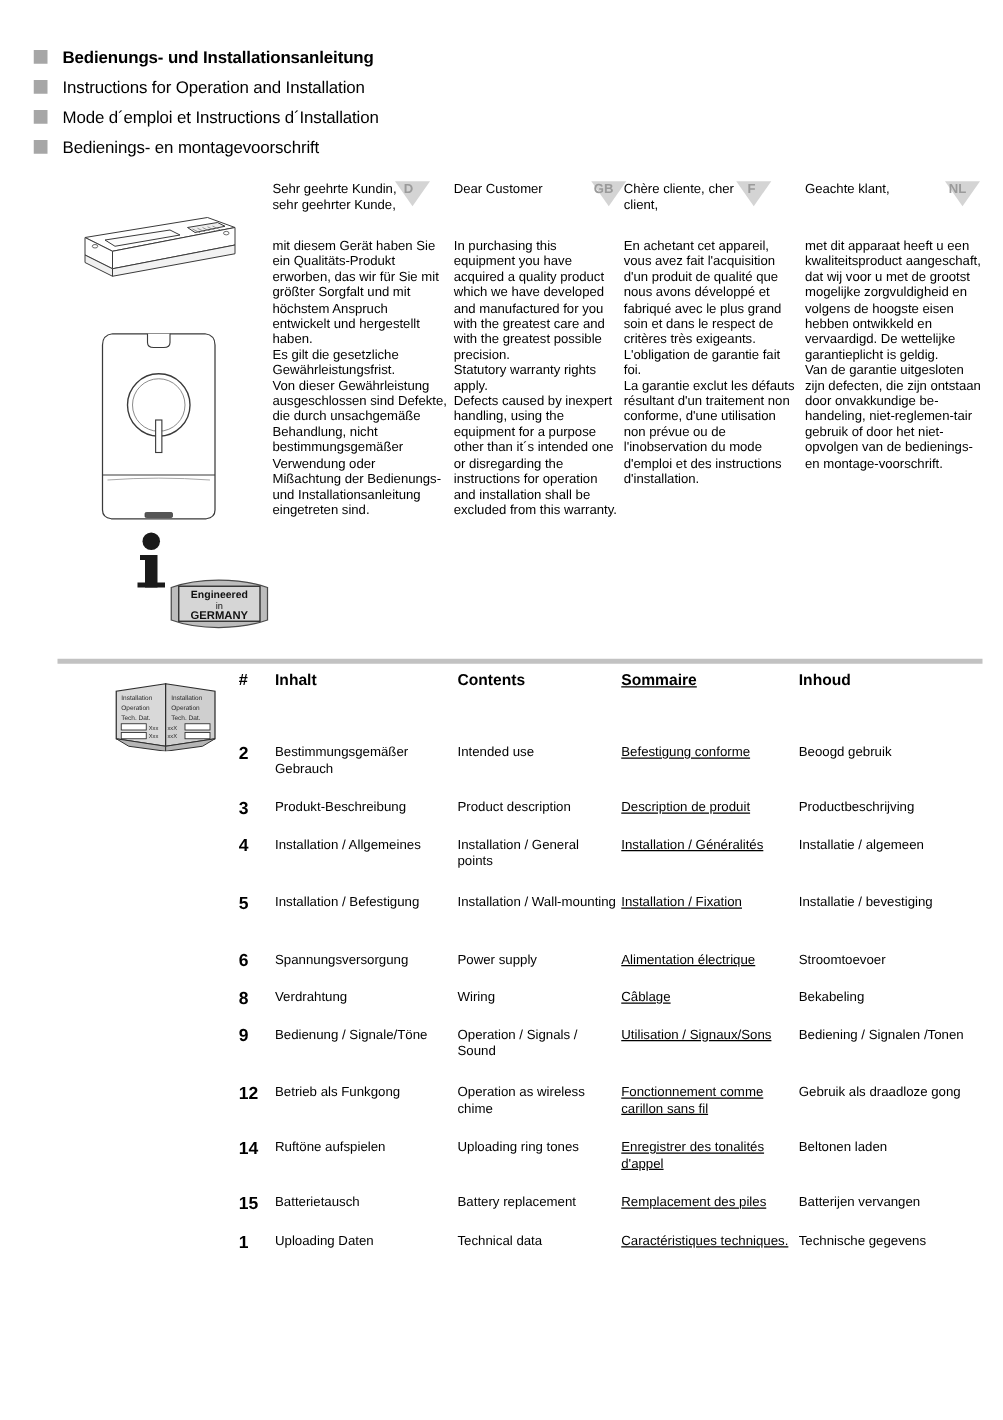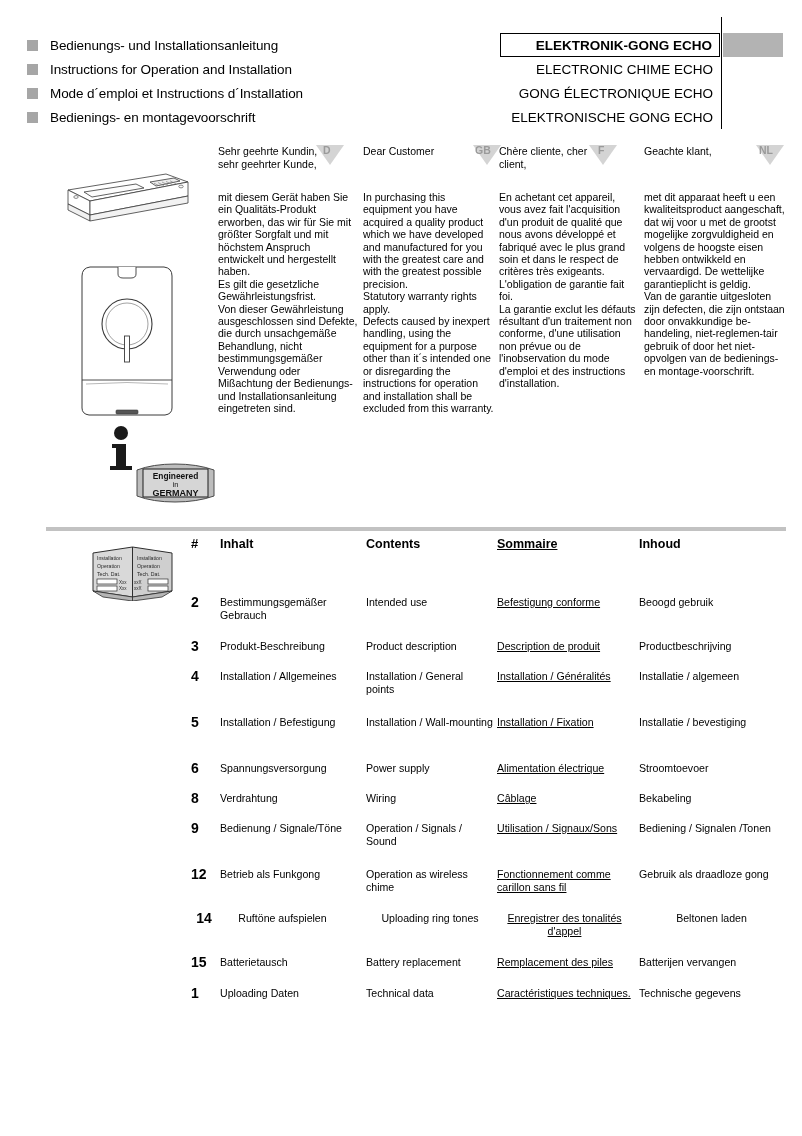--- a/index.html
+++ b/index.html
@@ -40,21 +40,21 @@
     background: #a6a6a6;
     margin-right: 12px;
     flex: 0 0 auto;
   }
   .hl-txt {
     font-size: 13.5px;
     letter-spacing: -0.1px;
     white-space: nowrap;
   }
   .hl-row.main .hl-txt {
-    font-weight: normal;
+    font-weight: bold;
   }
 
   .header-right {
     position: absolute;
     left: 500px;
     top: 33px;
     width: 290px;
   }
   .hr-vline {
     position: absolute;
@@ -239,36 +239,20 @@
     <div class="hl-row">
       <span class="hl-sq"></span>
       <span class="hl-txt">Mode d´emploi et Instructions d´Installation</span>
     </div>
     <div class="hl-row">
       <span class="hl-sq"></span>
       <span class="hl-txt">Bedienings- en montagevoorschrift</span>
     </div>
   </div>
 
-  <div class="header-right">
-    <div class="hr-vline"></div>
-    <div class="hr-graybar"></div>
-    <div class="hr-row boxed">
-      <span class="hr-txt">ELEKTRONIK-GONG ECHO</span>
-    </div>
-    <div class="hr-row">
-      <span class="hr-txt">ELECTRONIC CHIME ECHO</span>
-    </div>
-    <div class="hr-row">
-      <span class="hr-txt">GONG ÉLECTRONIQUE ECHO</span>
-    </div>
-    <div class="hr-row">
-      <span class="hr-txt">ELEKTRONISCHE GONG ECHO</span>
-    </div>
-  </div>
 
   <svg class="prod-top" viewBox="0 0 128 52">
     <g fill="#ffffff" stroke="#3a3a3a" stroke-width="0.8" stroke-linejoin="round">
       <path d="M6,18 L104,2 L126,10 L28,29 Z"></path>
       <path d="M6,18 L6,32 L28,43 L28,29 Z"></path>
       <path d="M28,29 L126,10 L126,24 L28,43 Z"></path>
       <path d="M6,32 L6,38 L28,49 L28,43 Z" fill="#f0f0f0"></path>
       <path d="M28,43 L126,24 L126,31 L28,49 Z" fill="#f2f2f2"></path>
       <path d="M22,20 L74,12 L82,16 L30,25 Z" fill="#fcfcfc"></path>
       <path d="M88,10 L112,6 L118,9 L94,14 Z" fill="#ececec"></path>
@@ -444,21 +428,21 @@
           <div class="cell c-fr">Utilisation / Signaux/Sons</div>
           <div class="cell c-nl">Bediening / Signalen /Tonen</div>
         </div>
         <div class="toc-row" style="position: absolute; top: 304px; height: 44px; width: 600px;">
           <div class="cell c-num">12</div>
           <div class="cell c-de">Betrieb als Funkgong</div>
           <div class="cell c-en">Operation as wireless chime</div>
           <div class="cell c-fr">Fonctionnement comme carillon sans fil</div>
           <div class="cell c-nl">Gebruik als draadloze gong</div>
         </div>
-        <div class="toc-row" style="position: absolute; top: 348px; height: 44px; width: 600px; text-align: center;">
+        <div class="toc-row" style="position: absolute; top: 348px; height: 44px; width: 600px;">
           <div class="cell c-num">14</div>
           <div class="cell c-de">Ruftöne aufspielen</div>
           <div class="cell c-en">Uploading ring tones</div>
           <div class="cell c-fr">Enregistrer des tonalités d'appel</div>
           <div class="cell c-nl">Beltonen laden</div>
         </div>
         <div class="toc-row" style="position: absolute; top: 392px; height: 31px; width: 600px;">
           <div class="cell c-num">15</div>
           <div class="cell c-de">Batterietausch</div>
           <div class="cell c-en">Battery replacement</div>

